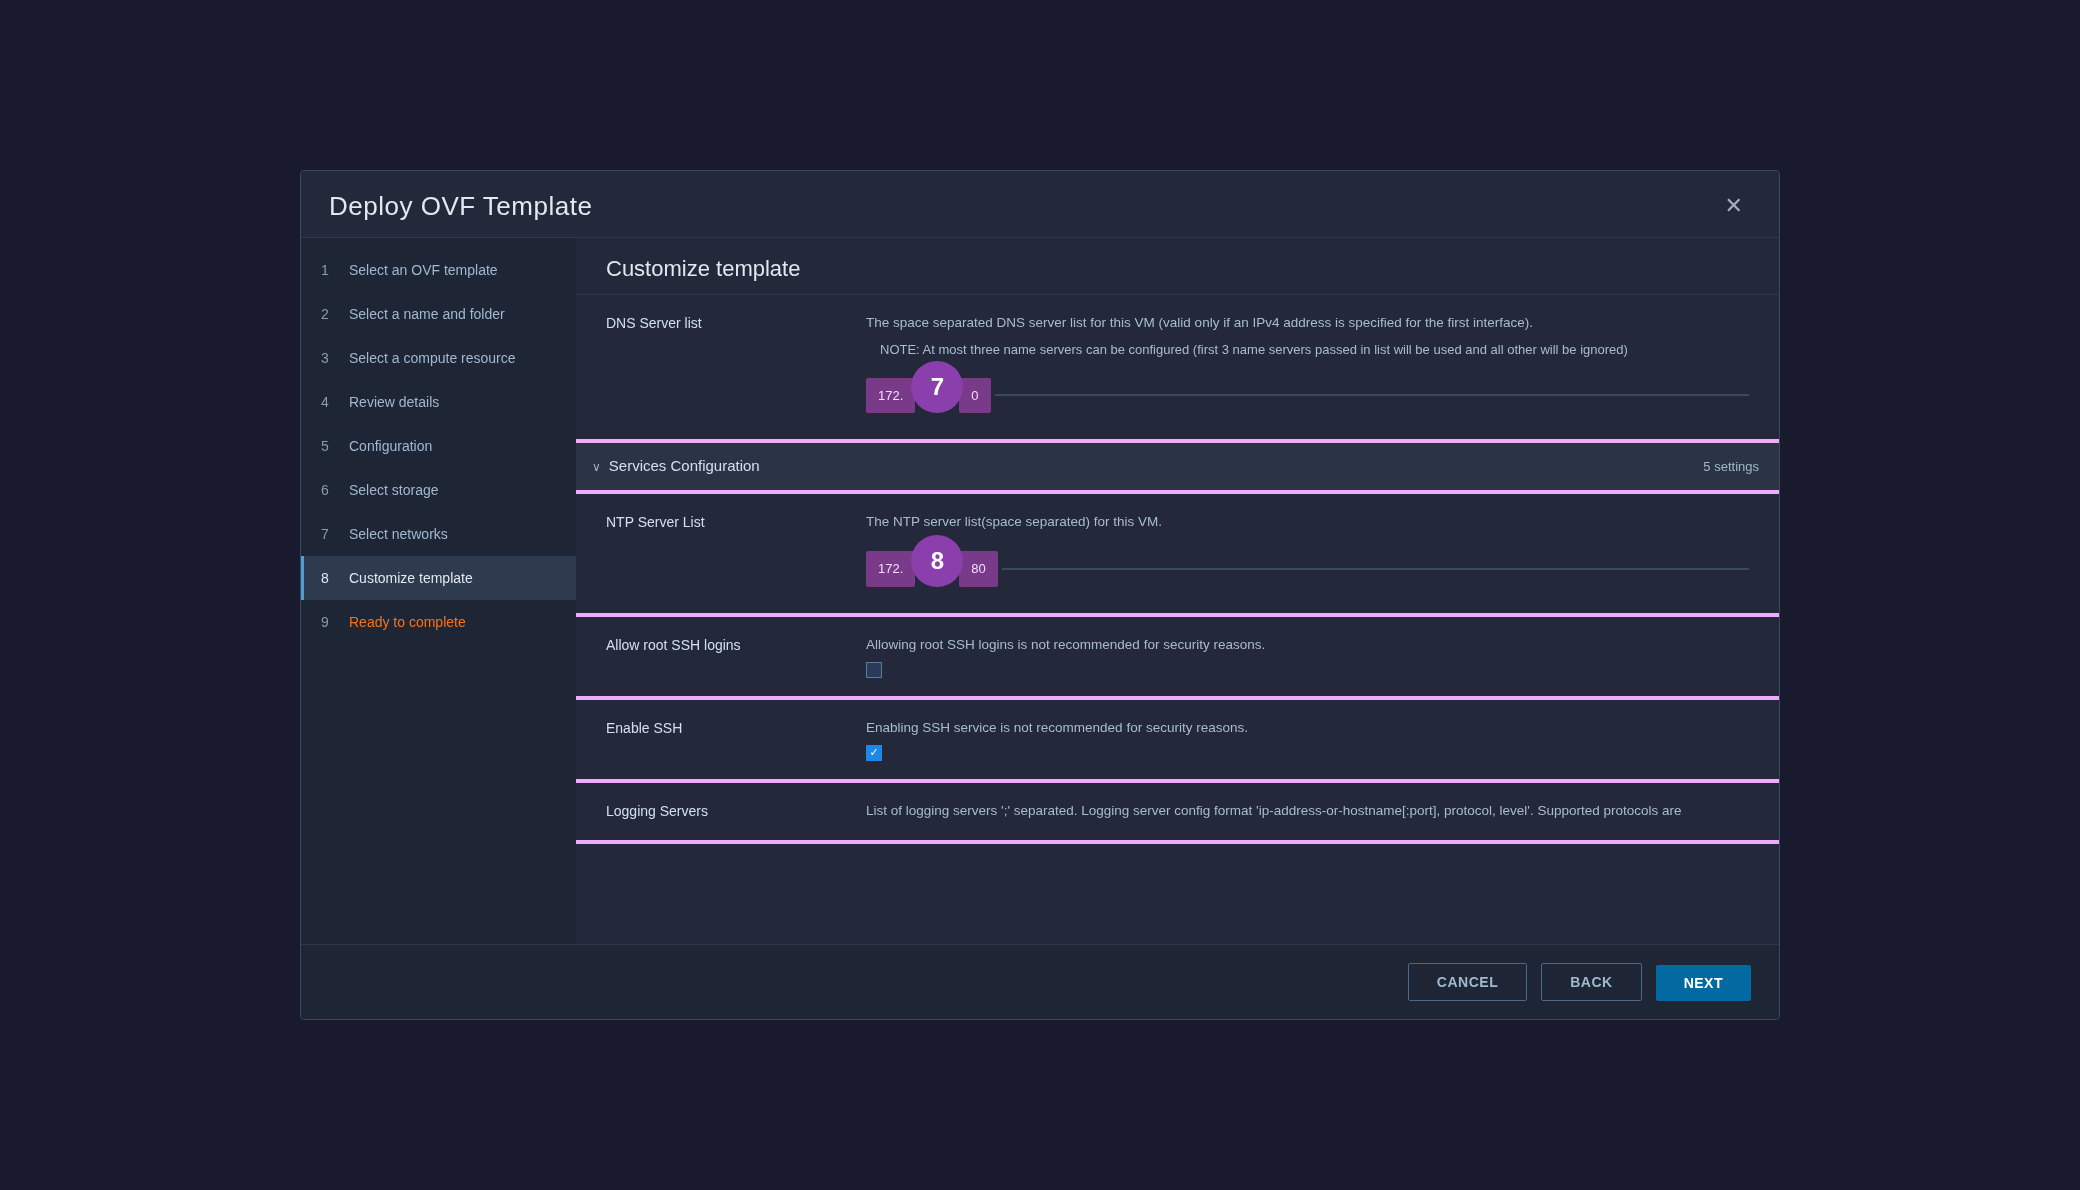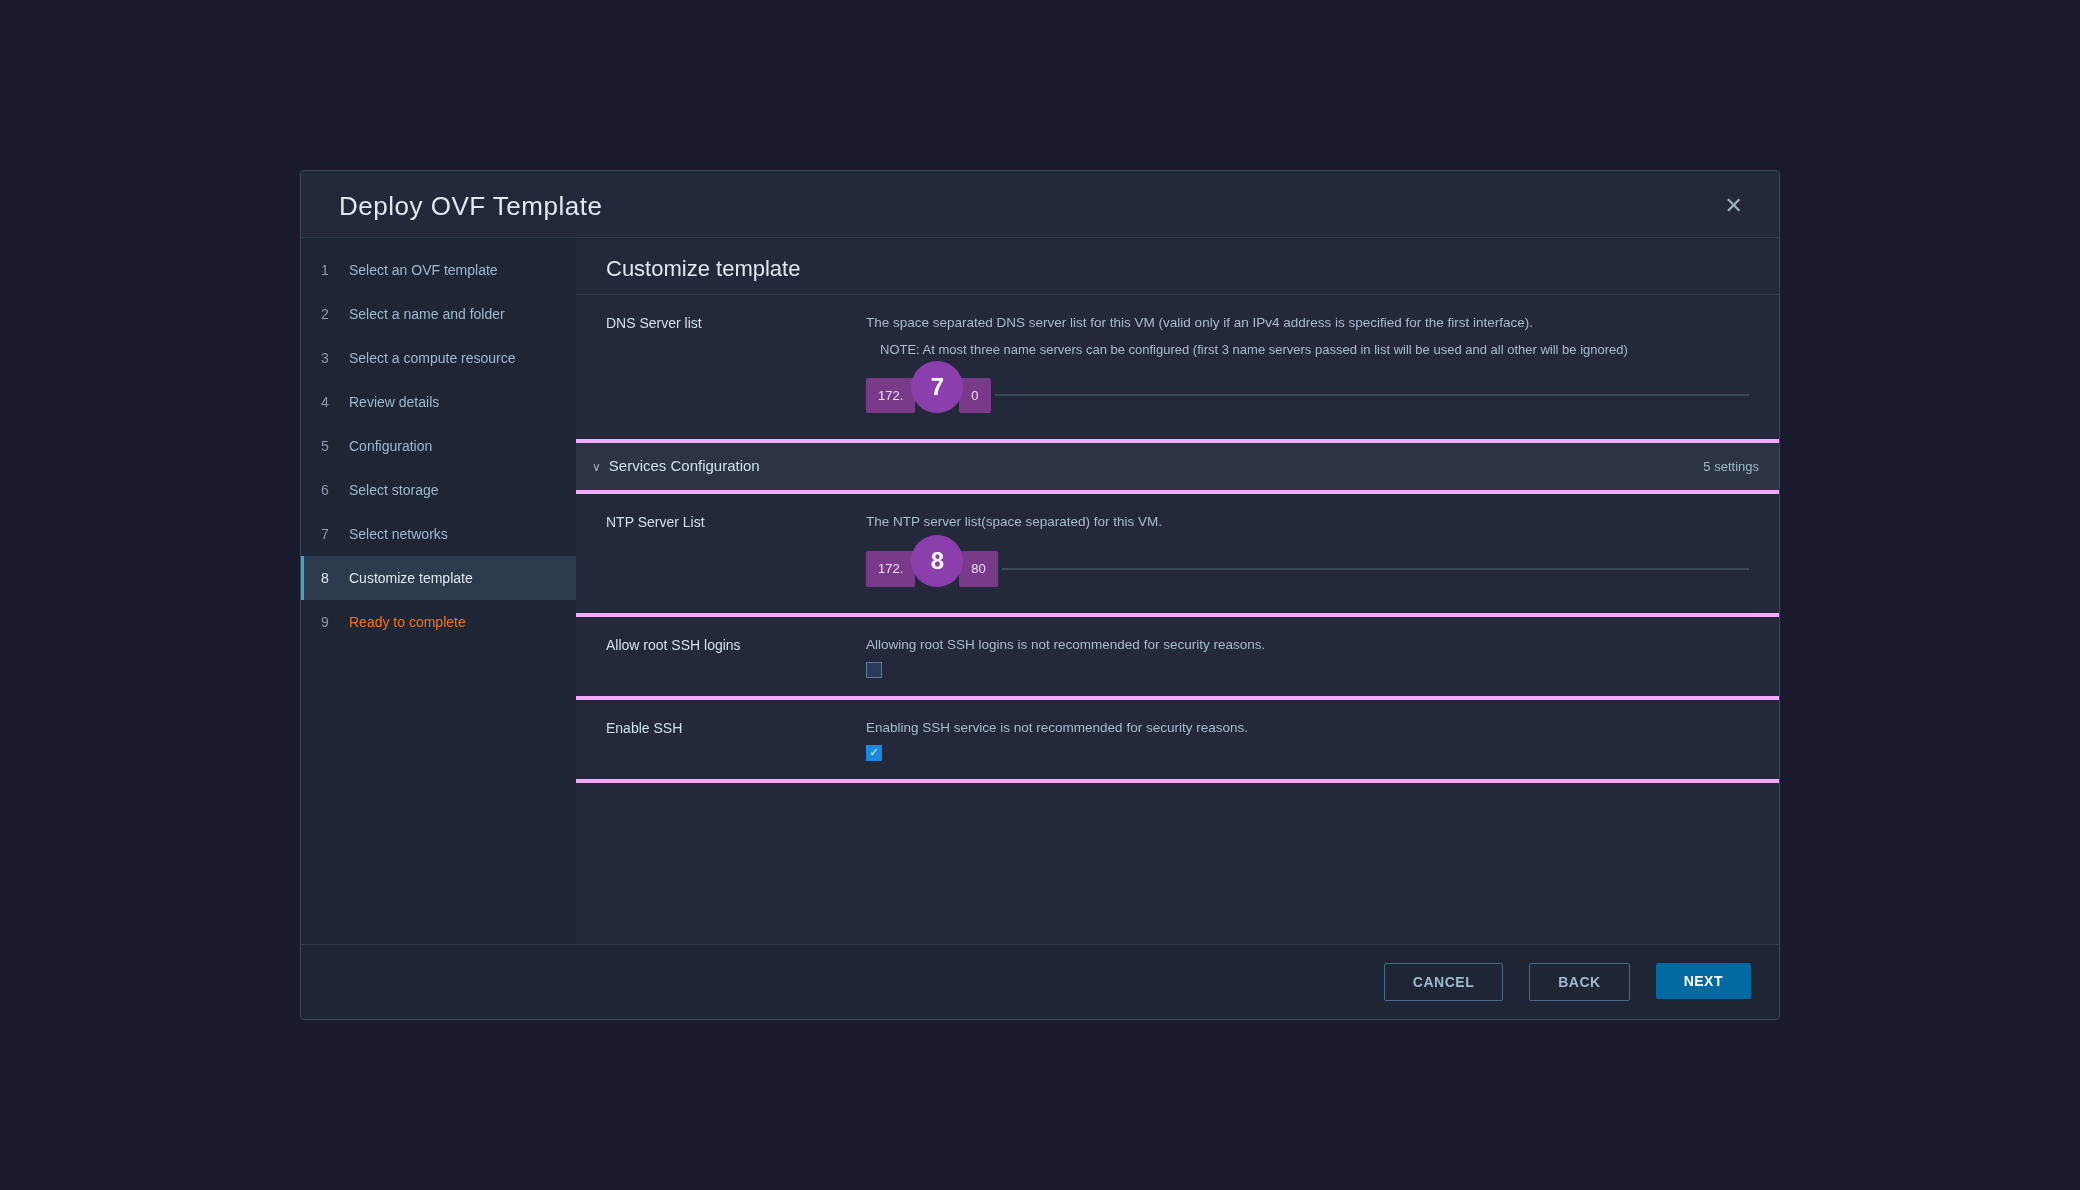--- a/index.html
+++ b/index.html
@@ -19,21 +19,21 @@
       border-radius: 4px;
       display: flex;
       flex-direction: column;
       overflow: hidden;
       position: relative;
     }
     .dialog-header {
       display: flex;
       align-items: center;
       justify-content: space-between;
-      padding: 18px 28px 14px 38px;
+      padding: 18px 28px 14px 28px;
       background: #23293a;
       border-bottom: 1px solid #2e3a4a;
       flex-shrink: 0;
     }
     .dialog-title {
       color: #e0e8f0;
       font-size: 26px;
       font-weight: 300;
       letter-spacing: 0.5px;
     }
@@ -202,23 +202,23 @@
       background: #1e88e5;
       border-color: #1e88e5;
     }
     .cb.checked::after {
       content: '✓';
       color: white;
       font-size: 11px;
     }
     .dialog-footer {
       display: flex;
-      align-items: flex-start;
+      align-items: flex-end;
       justify-content: flex-end;
-      gap: 26px;
+      gap: 14px;
       padding: 18px 28px;
       background: #1e2535;
       border-top: 1px solid #2e3a4a;
       flex-shrink: 0;
     }
     .btn {
       padding: 10px 28px;
       border-radius: 2px;
       font-size: 14px;
       font-weight: 600;
@@ -363,20 +363,26 @@
             <tr>
               <td>Enable SSH</td>
               <td>
                 <div class="desc-text">Enabling SSH service is not recommended for security reasons.</div>
                 <div class="checkbox-cell">
                   <div class="cb checked"></div>
                 </div>
               </td>
             </tr>
 
+            <tr>
+              <td>Logging Servers</td>
+              <td>
+                <div class="desc-text">List of logging servers ';' separated. Logging server config format 'ip-address-or-hostname[:port], protocol, level'. Supported protocols are</div>
+              </td>
+            </tr>
 
           </tbody>
         </table>
       </div>
     </div>
   </div>
 
   <div class="dialog-footer">
     <button class="btn btn-cancel">CANCEL</button>
     <button class="btn btn-back">BACK</button>

